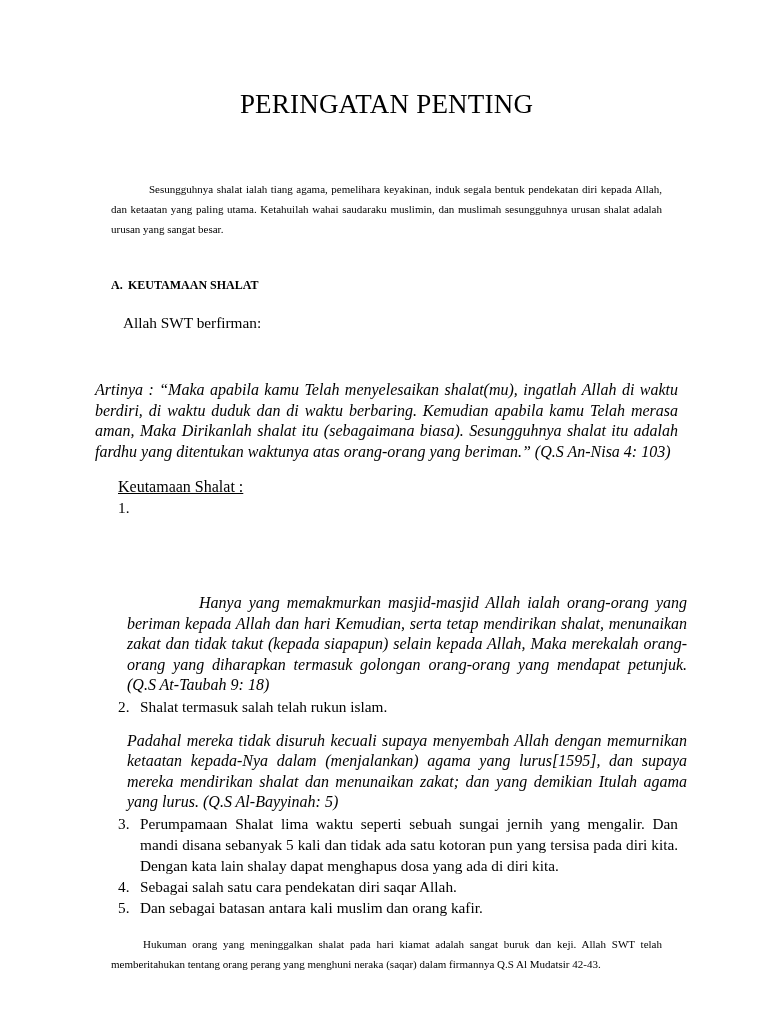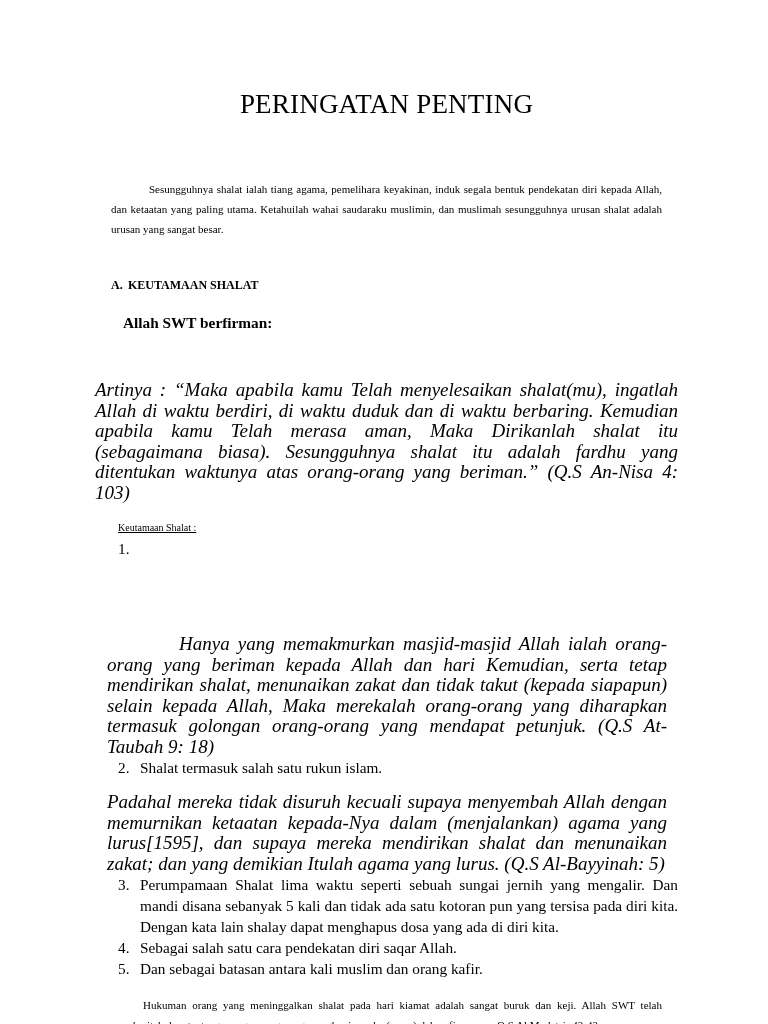--- a/index.html
+++ b/index.html
@@ -62,45 +62,44 @@
     margin: 16px;
     padding-top: 19px;
   }
   .section-heading .letter { display: inline-block; min-width: 17px; }
 
   .subline {
     font-size: 15.3px;
     line-height: 21px;
     margin: 0;
     padding-left: 28px;
-    font-weight: bold;
   }
 
   
   .gap-small { height: 44px; }
   .gap-large { height: 96px; }
 
   
   .quote {
     font-style: italic;
-    font-size: 19px;
+    font-size: 16px;
     line-height: 20.5px;
     text-align: justify;
     margin: 0;
   }
   .quote.flush { padding-top: 3px; }
   .quote.indented {
-    margin-left: 12px;
+    margin-left: 32px;
     width: 560px;
   }
   .quote.indented.first-indent { text-indent: 72px; }
 
   
   .underlined-label {
-    font-size: 10px;
+    font-size: 16px;
     line-height: 21px;
     margin: 0;
     padding-left: 23px;
     padding-top: 14px;
   }
   .underlined-label span { text-decoration: underline; }
 
   
   ol.numlist {
     margin: 0;
@@ -154,21 +153,21 @@
       </li>
     </ol>
 
     <div class="gap-large"></div>
 
     <p class="quote indented first-indent">Hanya yang memakmurkan masjid-masjid Allah ialah orang-orang yang beriman kepada Allah dan hari Kemudian, serta tetap mendirikan shalat, menunaikan zakat dan tidak takut (kepada siapapun) selain kepada Allah, Maka merekalah orang-orang yang diharapkan termasuk golongan orang-orang yang mendapat petunjuk. (Q.S At-Taubah 9: 18)</p>
 
     <ol class="numlist">
       <li class="tight">
         <span class="num">2.</span>
-        <span>Shalat termasuk salah satu rukun islam.</span>
+        <span>Shalat termasuk salah telah rukun islam.</span>
       </li>
     </ol>
 
     <div class="spacer-14"></div>
 
     <p class="quote indented">Padahal mereka tidak disuruh kecuali supaya menyembah Allah dengan memurnikan ketaatan kepada-Nya dalam (menjalankan) agama yang lurus[1595], dan supaya mereka mendirikan shalat dan menunaikan zakat; dan yang demikian Itulah agama yang lurus. (Q.S Al-Bayyinah: 5)</p>
 
     <ol class="numlist">
       <li class="tight">
         <span class="num">3.</span>

